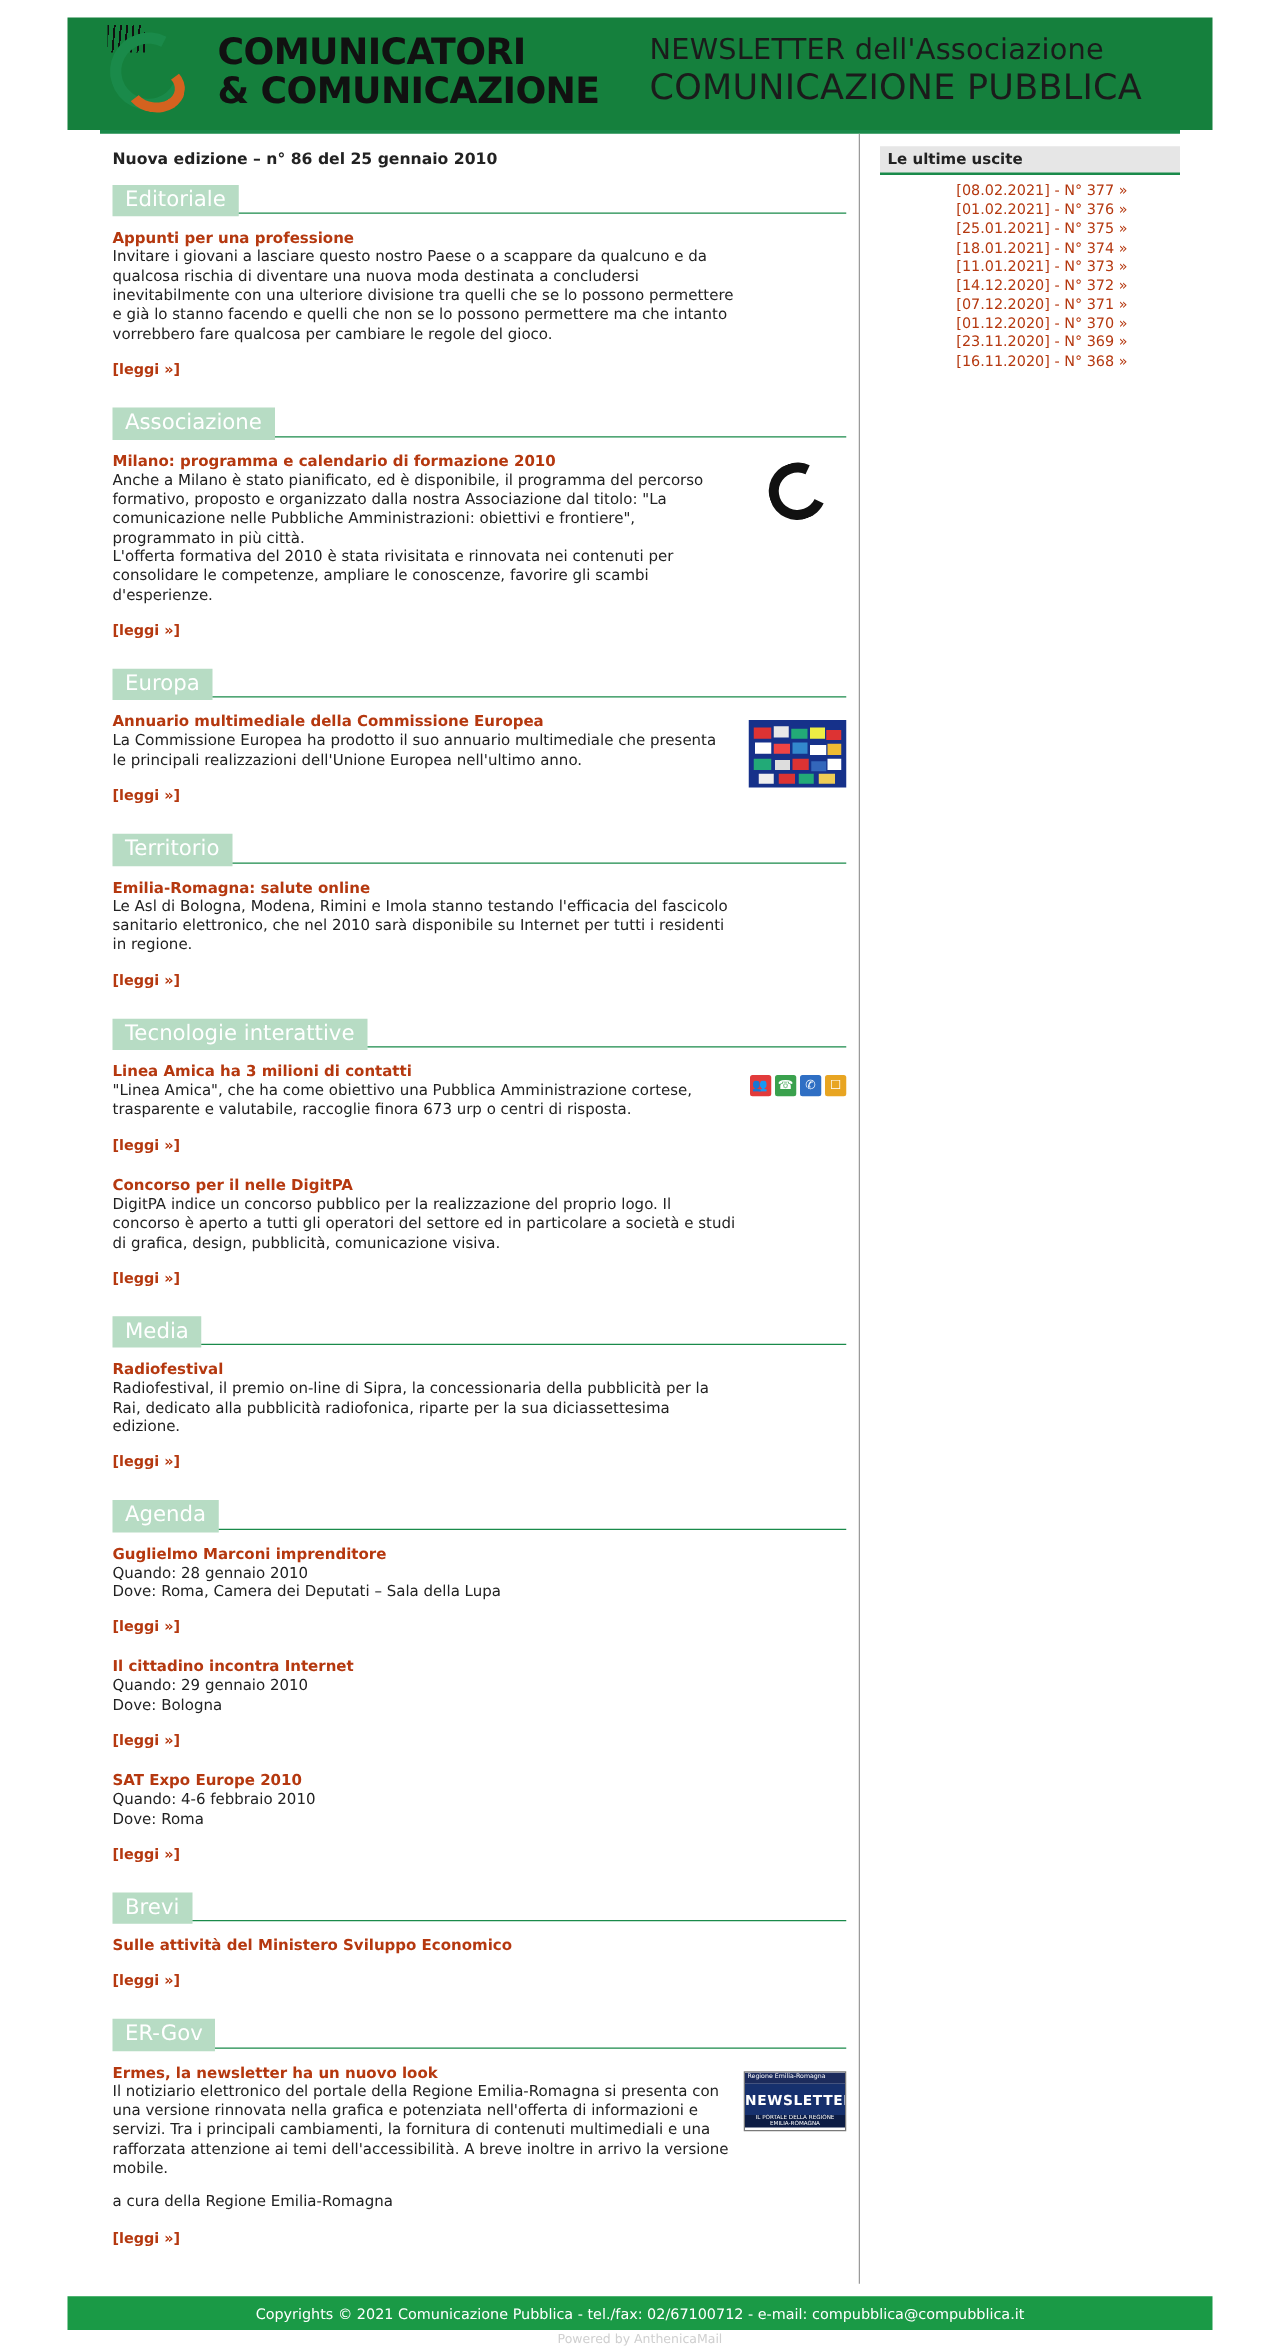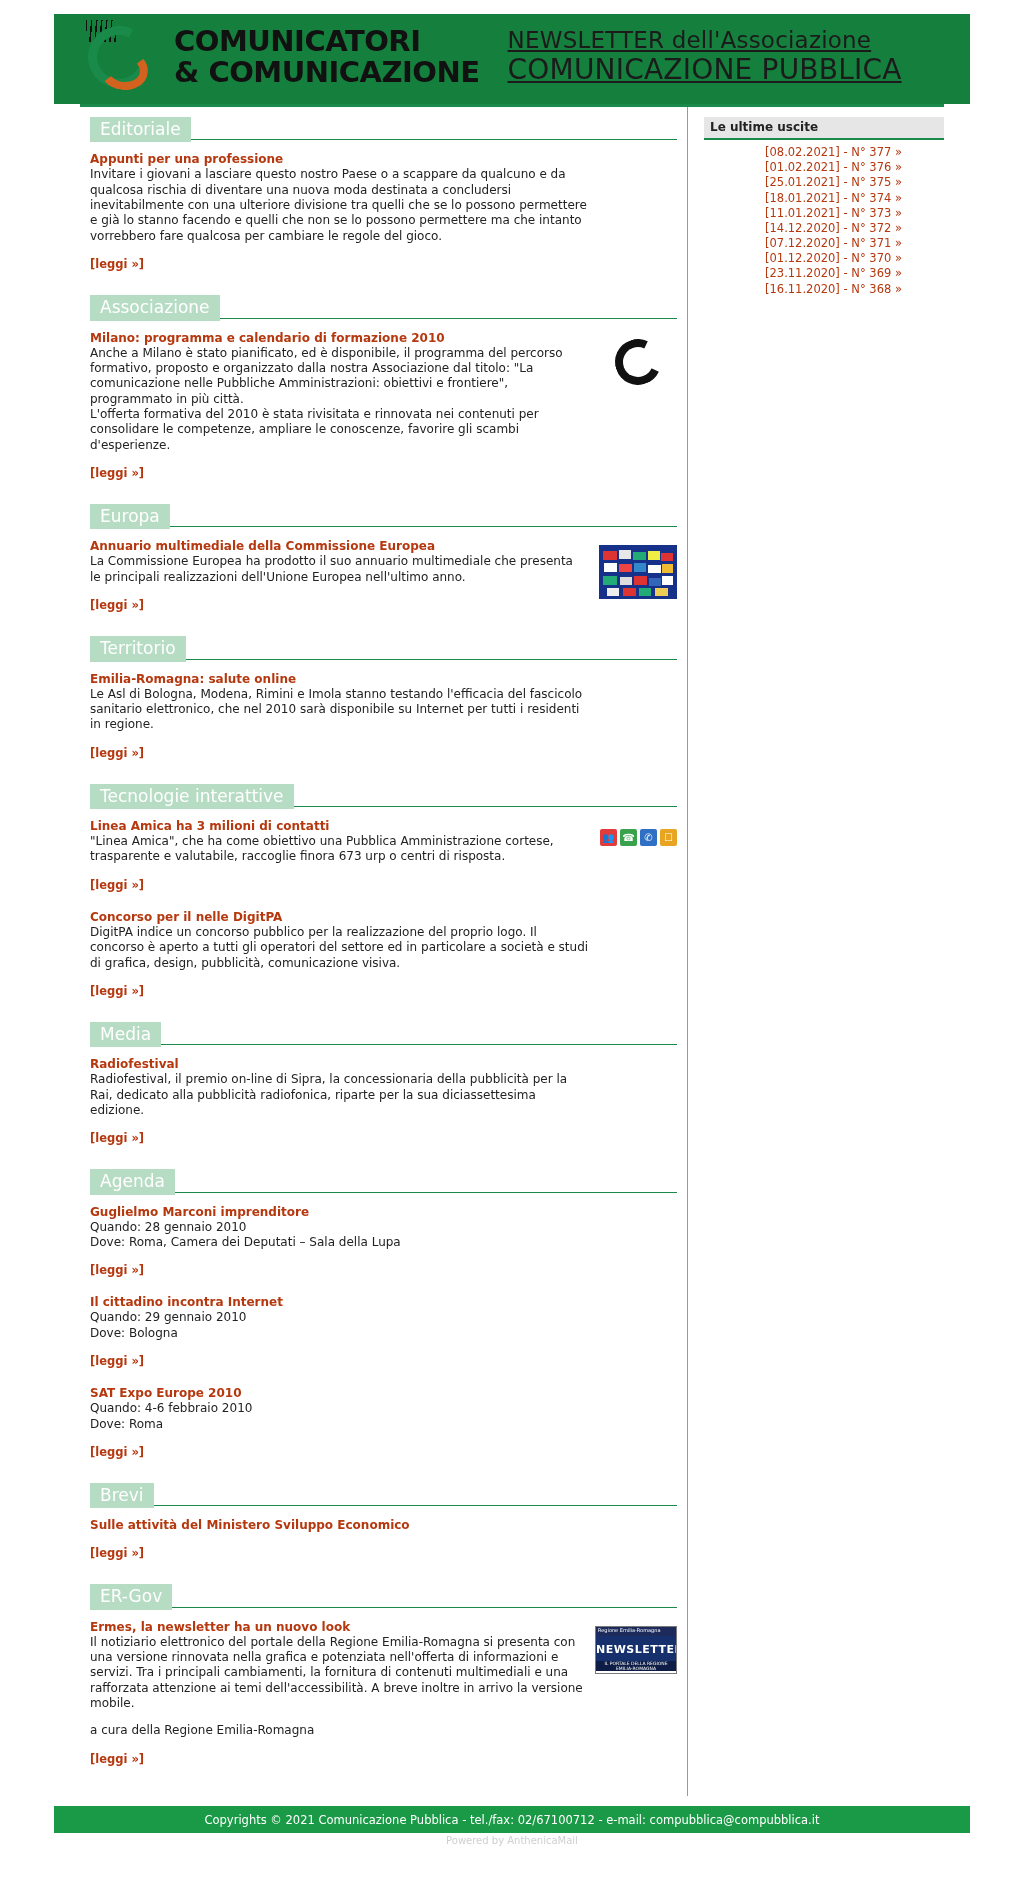--- a/index.html
+++ b/index.html
@@ -71,25 +71,24 @@
   }
   .logo-text {
     font-family: "DejaVu Sans", "Liberation Sans", sans-serif;
     font-weight: bold;
     font-size: 29px;
     line-height: 1.06;
     letter-spacing: -0.5px;
     color: #111;
   }
   .header-right {
-    margin-left: 28px;
+    margin-left: 40px;
     text-align: left;
     color: #1b1b1b;
     line-height: 1.12;
-    text-decoration: underline;
   }
   .header-right .l1 {
     font-size: 23px;
     letter-spacing: .2px;
   }
   .header-right .l2 {
     font-size: 28px;
     letter-spacing: .2px;
   }
   .header-rule {
@@ -272,20 +271,21 @@
       <div class="header-right">
         <div class="l1">NEWSLETTER dell'Associazione</div>
         <div class="l2">COMUNICAZIONE PUBBLICA</div>
       </div>
     </div>
     <div class="header-rule"></div>
 
     <div class="columns">
 
       <div class="col-main">
+        <div class="edition">Nuova edizione – n° 86 del 25 gennaio 2010</div>
 
         <div class="section-head">
           <div class="section-title">Editoriale</div>
           <div class="section-line"></div>
         </div>
         <div class="article">
           <div class="art-title">Appunti per una professione</div>
           <div class="art-body">Invitare i giovani a lasciare questo nostro Paese o a scappare da qualcuno e da qualcosa rischia di diventare una nuova moda destinata a concludersi inevitabilmente con una ulteriore divisione tra quelli che se lo possono permettere e già lo stanno facendo e quelli che non se lo possono permettere ma che intanto vorrebbero fare qualcosa per cambiare le regole del gioco.</div>
           <a class="leggi" href="#">[leggi »]</a>
         </div>

